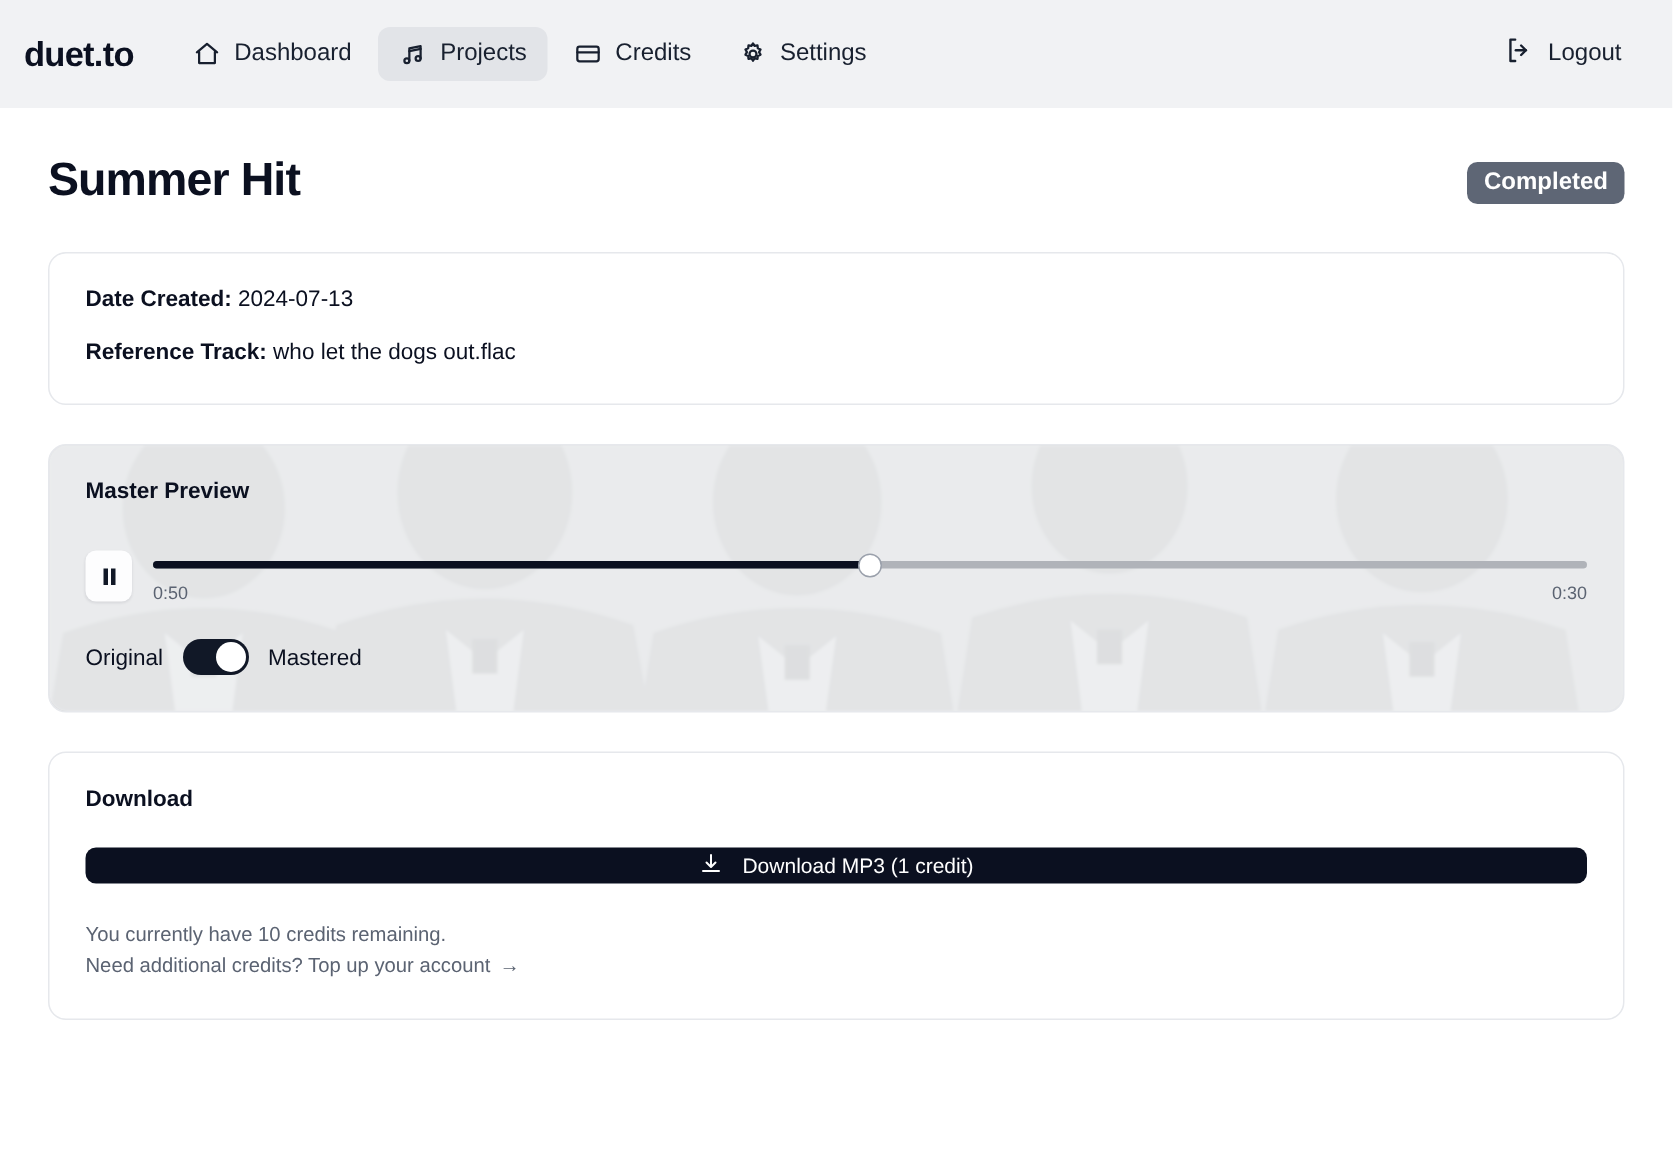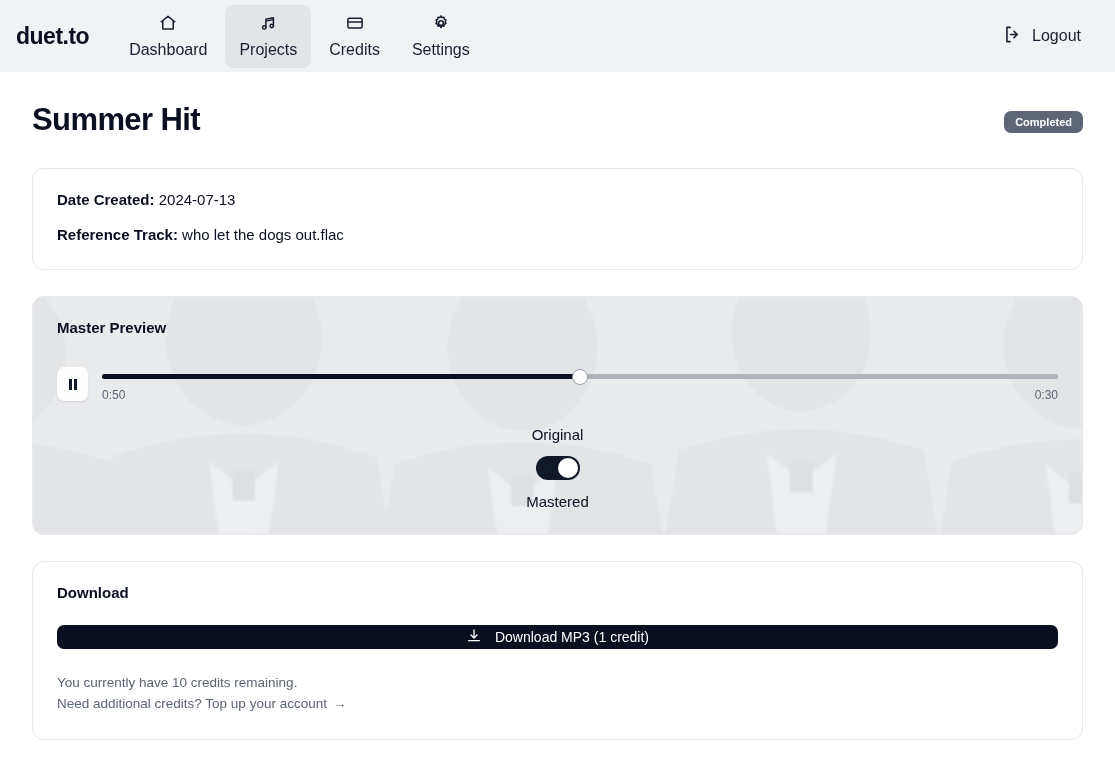--- a/index.html
+++ b/index.html
@@ -35,21 +35,20 @@
   .nav-item {
     display: flex;
     align-items: center;
     gap: 9px;
     padding: 9px 14px;
     border-radius: 8px;
     font-size: 16px;
     color: #18202f;
     cursor: pointer;
     white-space: nowrap;
-    flex-direction: column;
   }
   .nav-item.active { background: #e2e4e8; }
   .nav-item .ico { display: flex; align-items: center; }
   .spacer { flex: 1; }
   .logout {
     display: flex;
     align-items: center;
     gap: 10px;
     font-size: 16px;
     color: #18202f;
@@ -70,21 +69,21 @@
   }
   .page-title {
     font-size: 31px;
     font-weight: 700;
     letter-spacing: -0.6px;
     color: #0b1020;
   }
   .badge {
     background: #5e6675;
     color: #ffffff;
-    font-size: 11px;
+    font-size: 16px;
     font-weight: 600;
     padding: 5px 11px;
     border-radius: 7px;
     margin-top: 4px;
   }
 
   
   .card {
     border: 1px solid #e6e8ec;
     border-radius: 12px;
@@ -193,21 +192,20 @@
     font-size: 12px;
     color: #5b6372;
   }
   .toggle-row {
     display: flex;
     align-items: center;
     gap: 13px;
     margin-top: 24px;
     font-size: 15px;
     color: #0b1020;
-    flex-direction: column;
   }
   .switch {
     width: 44px; height: 24px;
     border-radius: 999px;
     background: #111827;
     position: relative;
     cursor: pointer;
     flex: none;
   }
   .switch .knob {

